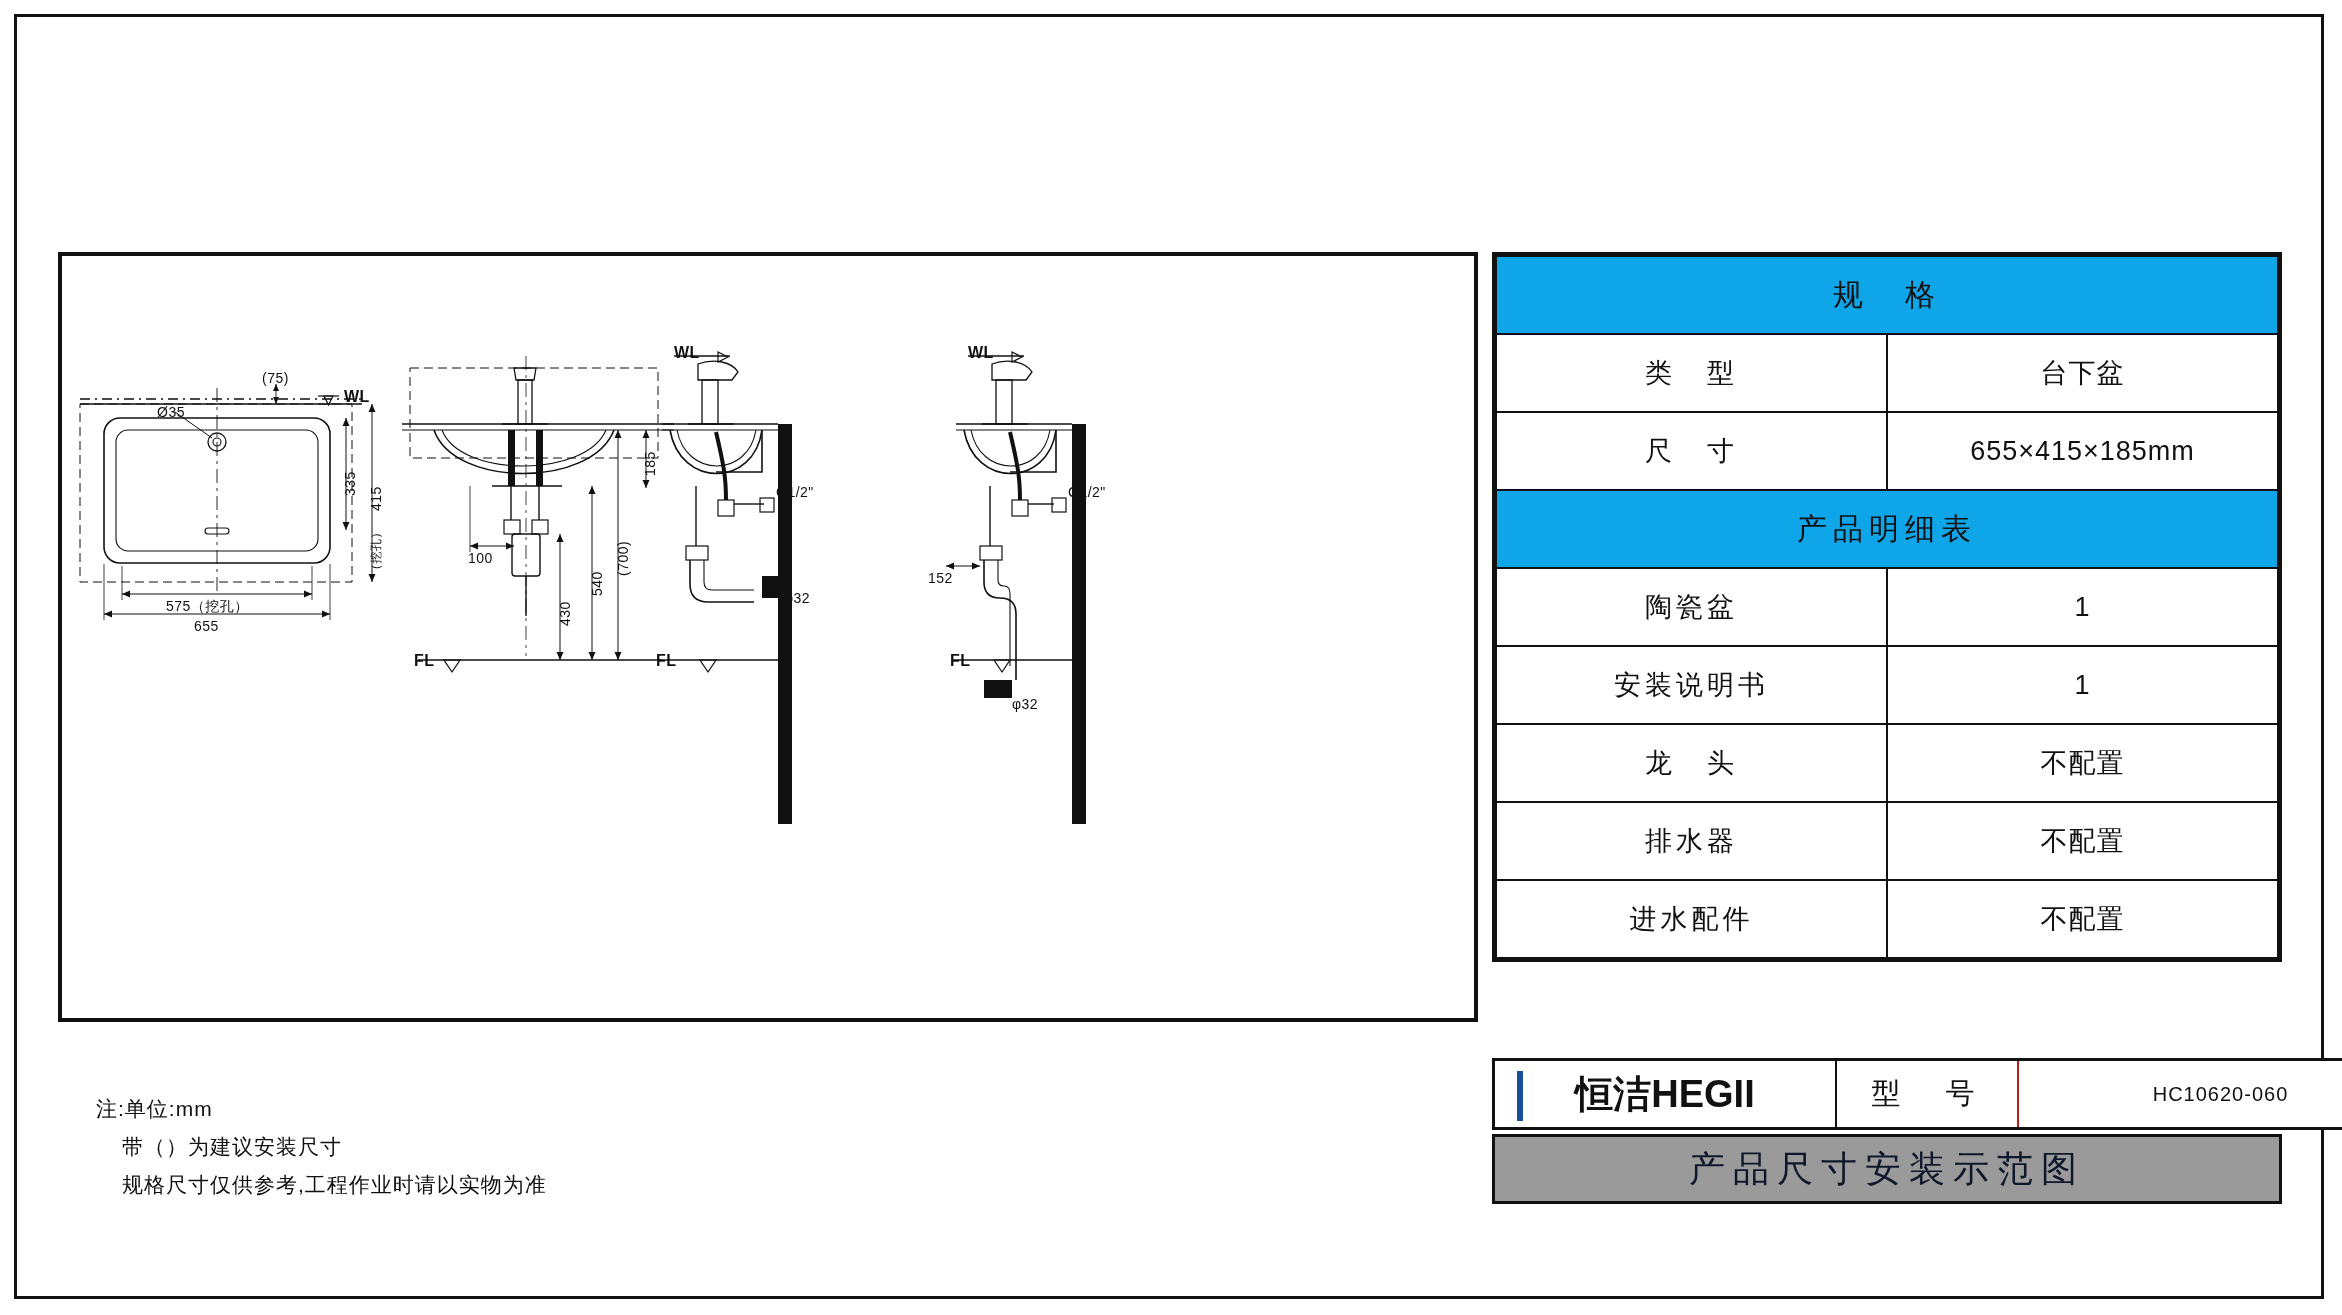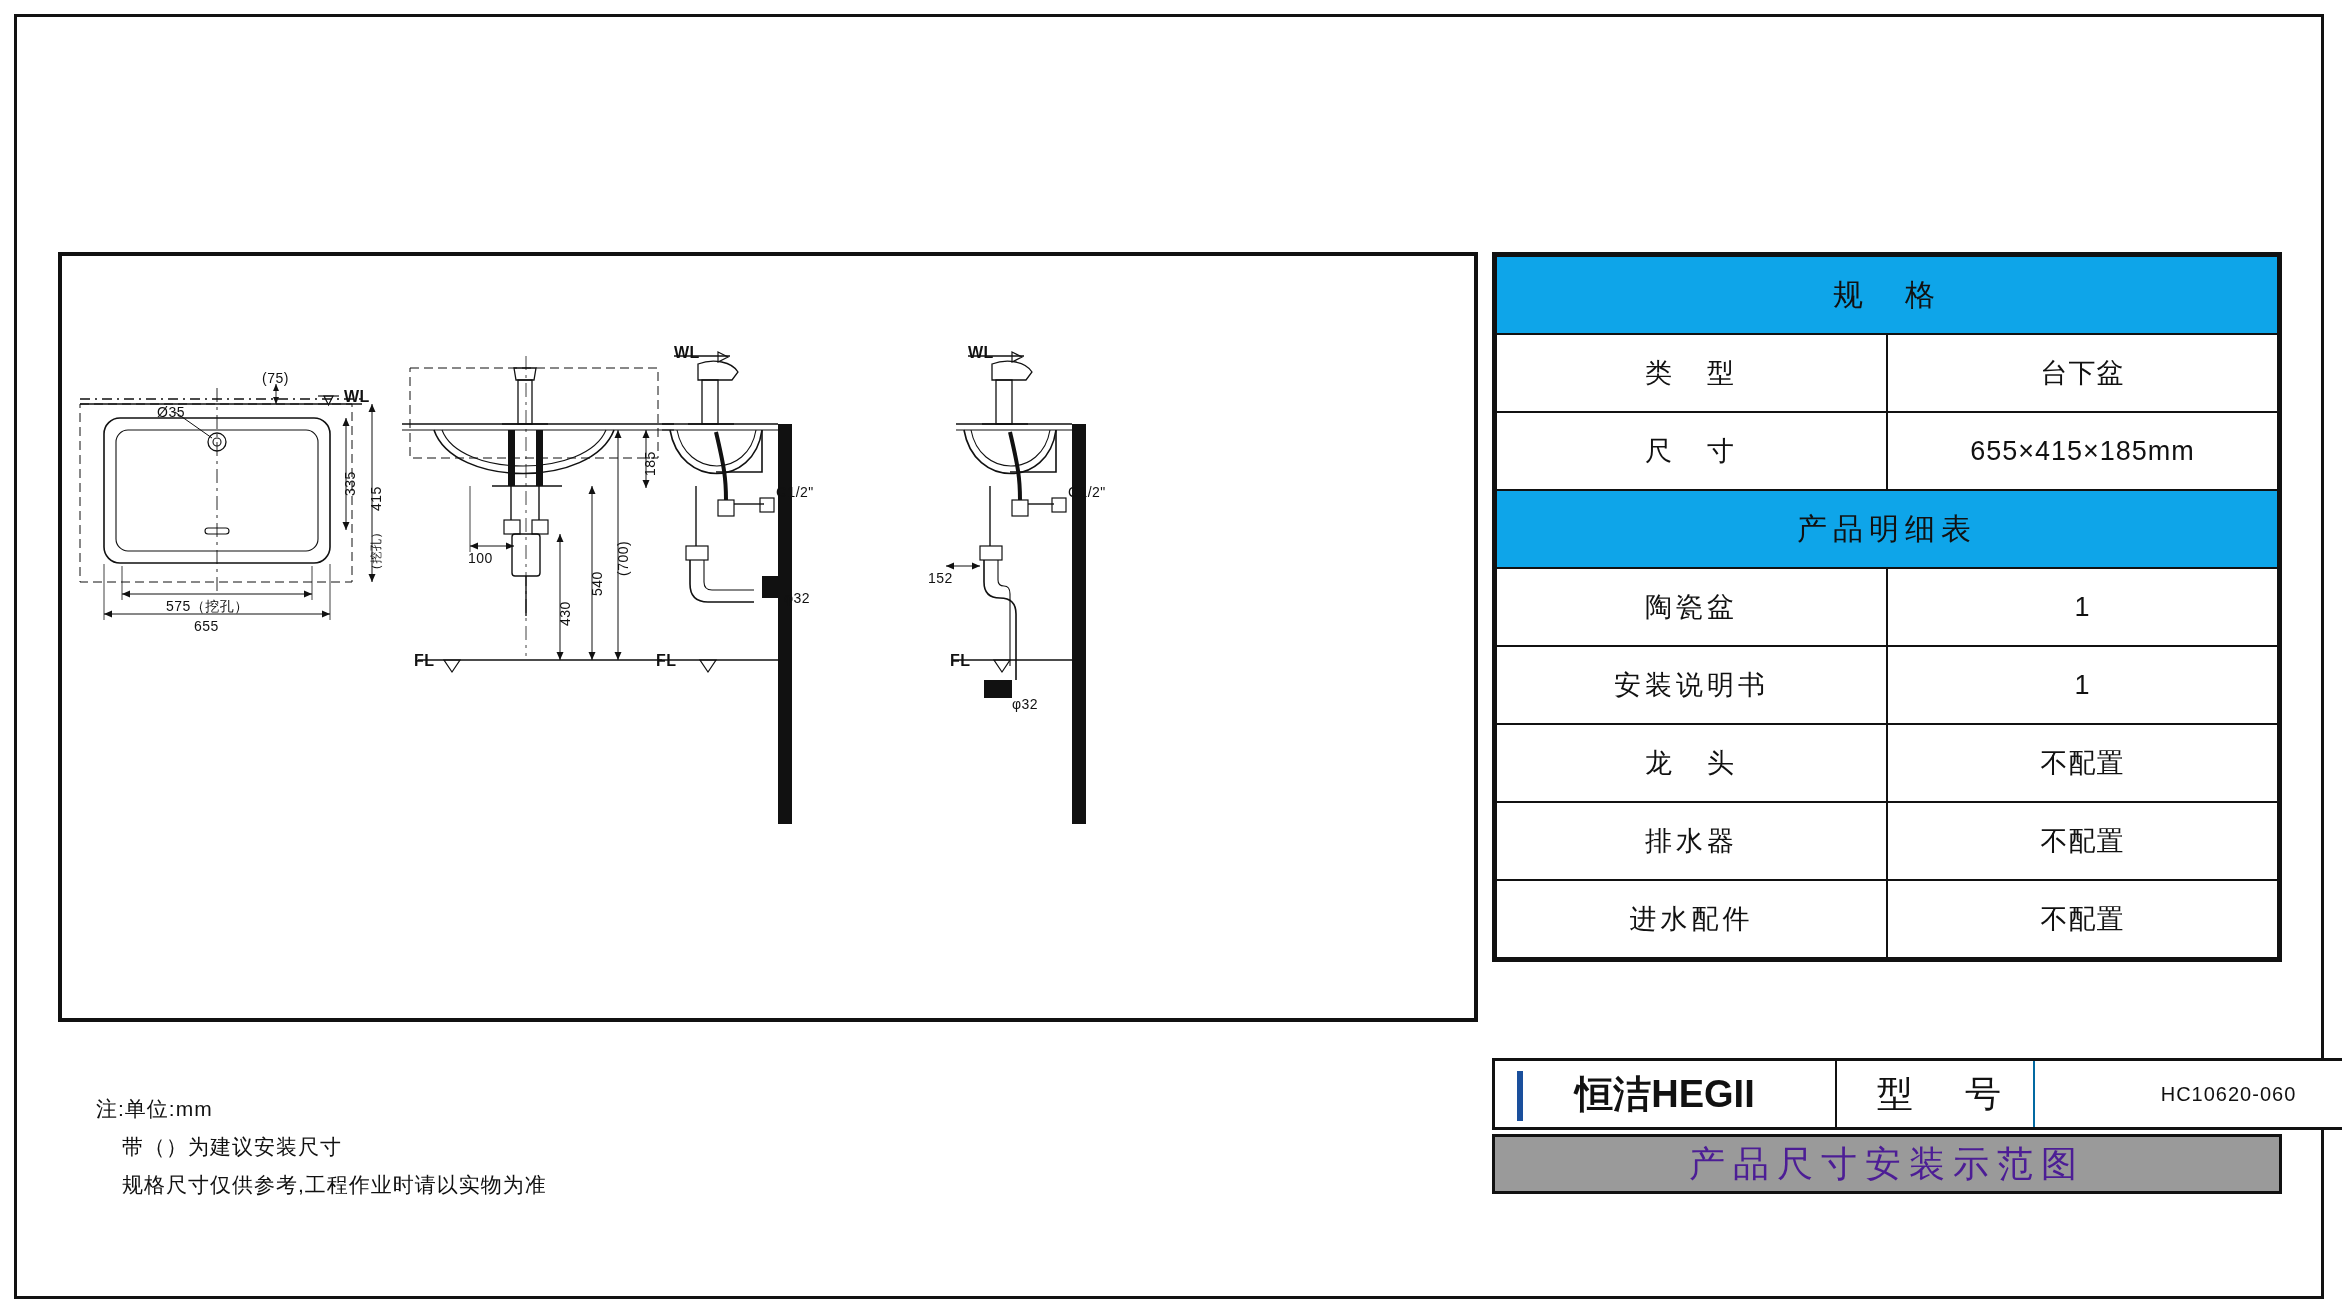--- a/index.html
+++ b/index.html
@@ -121,52 +121,51 @@
   .logo-bar {
     position: absolute;
     left: 22px;
     top: 10px;
     width: 6px;
     height: 50px;
     background: #1a4f9c;
   }
   .model-key {
     width: 180px;
-    border-right: 2px solid #0369a1;
+    border-right: 2px solid #b91c1c;
     display: flex;
     align-items: center;
     justify-content: center;
-    font-size: 36px;
+    font-size: 29px;
     letter-spacing: 8px;
-    padding-left: 16px;
   }
   .model-val {
     flex: 1;
     display: flex;
     align-items: center;
     justify-content: center;
     font-size: 20px;
     letter-spacing: 1px;
     margin-left: 37px;
   }
   .title-block {
     position: absolute;
     left: 1492px;
     top: 1134px;
     width: 790px;
-    height: 60px;
+    height: 70px;
     border: 3px solid #111;
     box-sizing: border-box;
     background: #9a9a9a;
     display: flex;
     align-items: center;
     justify-content: center;
     font-size: 36px;
     letter-spacing: 8px;
-    color: #4c1d95;
+    color: #0f172a;
   }
 
   
   .notes {
     position: absolute;
     left: 96px;
     top: 1090px;
     font-size: 21px;
     line-height: 38px;
     color: #111;

